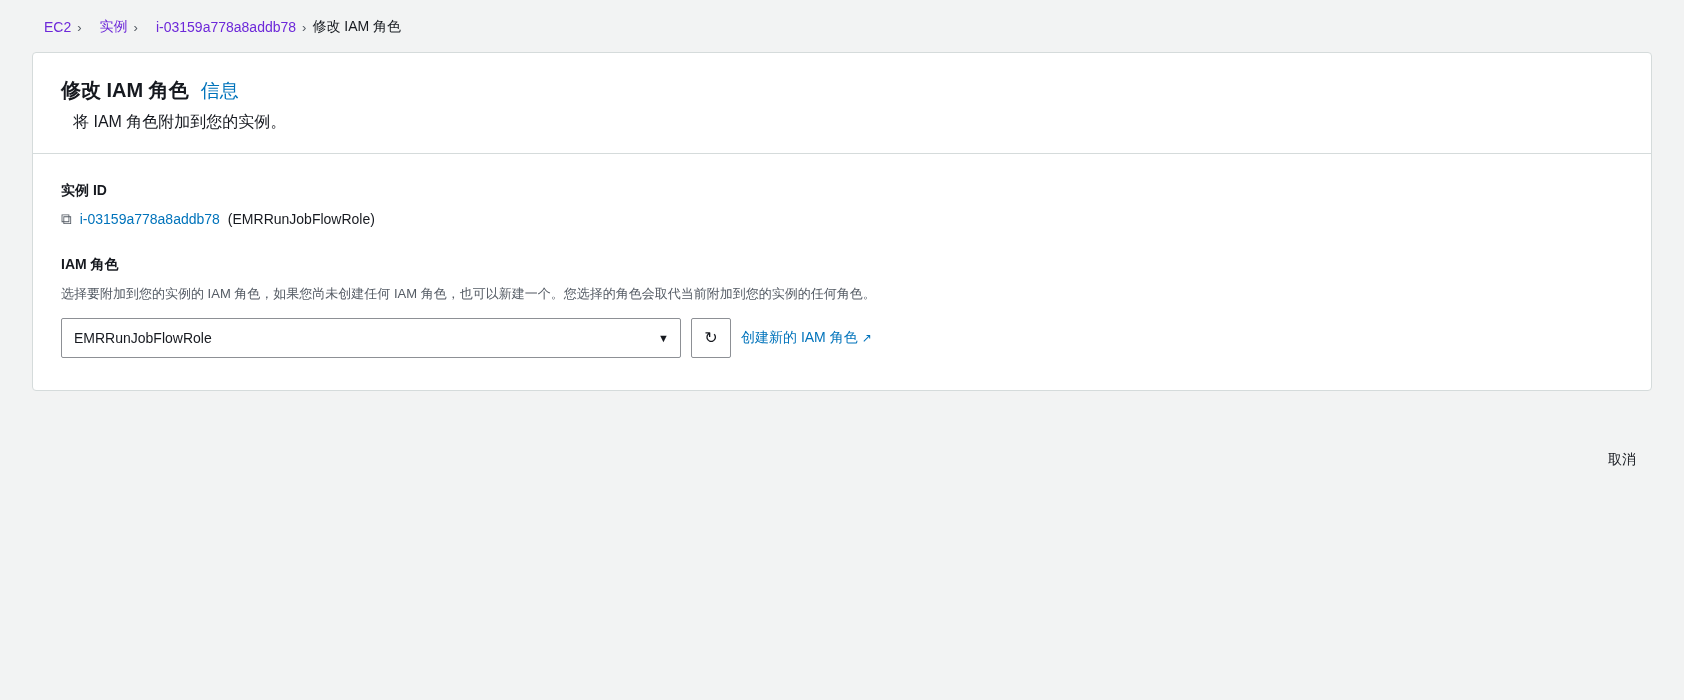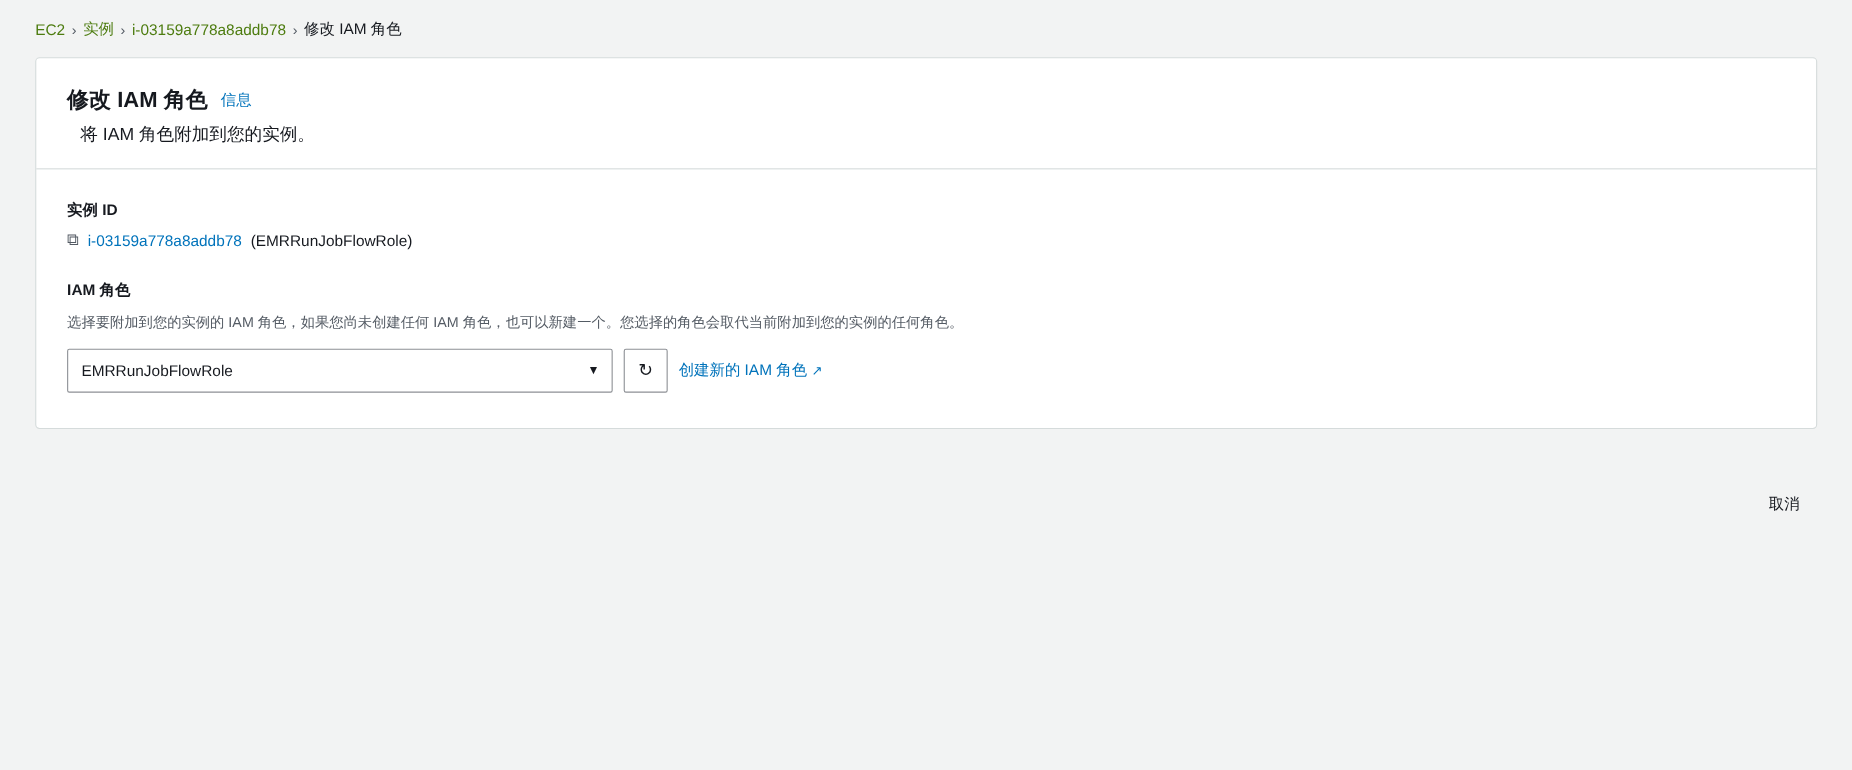--- a/index.html
+++ b/index.html
@@ -13,22 +13,23 @@
 
     
     .breadcrumb {
       display: flex;
       align-items: center;
       gap: 6px;
       padding: 18px 32px 16px 32px;
       font-size: 14px;
     }
     .breadcrumb-item {
-      color: #4d7c0f;
-      cursor: pointer;
+      color: #6d28d9;
+      cursor: pointer;
+      margin-left: 12px;
     }
     .breadcrumb-separator {
       color: #545b64;
       font-size: 13px;
     }
     .breadcrumb-current {
       color: #16191f;
       font-weight: 400;
     }
 
@@ -50,21 +51,21 @@
       align-items: center;
       gap: 12px;
       margin-bottom: 8px;
     }
     .card-title {
       font-size: 20px;
       font-weight: 700;
       color: #16191f;
     }
     .card-info-link {
-      font-size: 14px;
+      font-size: 19px;
       color: #0073bb;
       cursor: pointer;
     }
     .card-subtitle {
       font-size: 16px;
       color: #16191f;
       margin-left: 12px;
     }
 
     
@@ -112,21 +113,21 @@
     }
 
     .role-select-row {
       display: flex;
       align-items: center;
       gap: 10px;
     }
 
     .role-select-wrapper {
       position: relative;
-      width: 496px;
+      width: 620px;
     }
     .role-select {
       width: 100%;
       height: 40px;
       padding: 0 40px 0 12px;
       border: 1px solid #8d9095;
       border-radius: 2px;
       background: #ffffff;
       font-size: 14px;
       color: #16191f;

